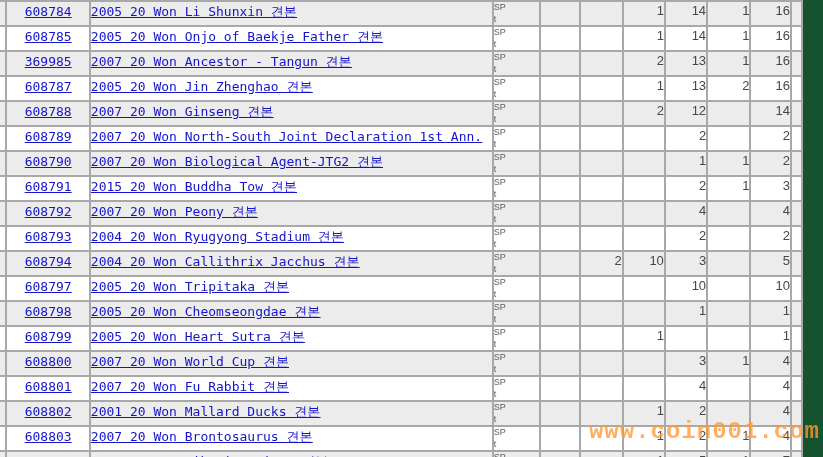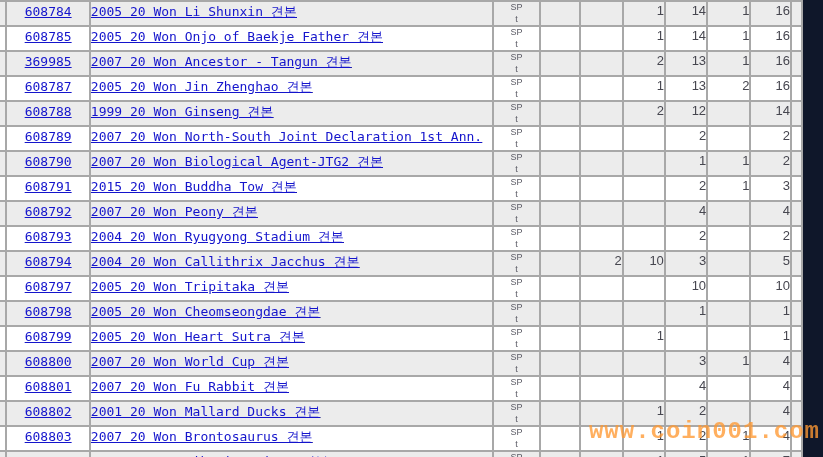--- a/index.html
+++ b/index.html
@@ -1,21 +1,21 @@
 <!DOCTYPE html>
 <html><head>
 <meta charset="utf-8">
 <style>
   html, body { margin: 0; padding: 0; }
   #screen {
     position: relative;
     width: 823px;
     height: 457px;
     overflow: hidden;
-    background: #0f172a;
+    background: #14532d;
     font-family: "Liberation Sans", sans-serif;
   }
   table.grid {
     position: absolute;
     left: -20px;
     top: 0;
     border-collapse: separate;
     border-spacing: 2px;
     background: #a8a8a8;
     table-layout: fixed;
@@ -37,21 +37,20 @@
     color: #1414cc;
     text-decoration: underline;
     cursor: pointer;
   }
   td.c-sp {
     padding-left: 3px;
     font-family: "Liberation Sans", sans-serif;
     font-size: 9px;
     line-height: 11px;
     color: #5c5c66;
-    text-align: center;
   }
   td.c-sp .sp2 { display: block; margin-top: 1px; }
   td.c-num {
     text-align: right;
     padding-right: 3px;
     font-family: "Liberation Sans", sans-serif;
     font-size: 13px;
     line-height: 18px;
     color: #46464f;
   }
@@ -135,21 +134,21 @@
           <td class="c-num"></td>
           <td class="c-num">1</td>
           <td class="c-num">13</td>
           <td class="c-num">2</td>
           <td class="c-num">16</td>
           <td class="c-sliver"></td>
         </tr>
         <tr class="odd">
           <td class="c-sliver"></td>
           <td class="c-id"><a class="lnk">608788</a></td>
-          <td class="c-desc"><a class="lnk">1999 20 Won Ginseng 견본</a></td>
+          <td class="c-desc"><a class="lnk">2007 20 Won Ginseng 견본</a></td>
           <td class="c-sp"><span>SP</span><span class="sp2">t</span></td>
           <td class="c-num"></td>
           <td class="c-num"></td>
           <td class="c-num">2</td>
           <td class="c-num">12</td>
           <td class="c-num"></td>
           <td class="c-num">14</td>
           <td class="c-sliver"></td>
         </tr>
         <tr class="even">

